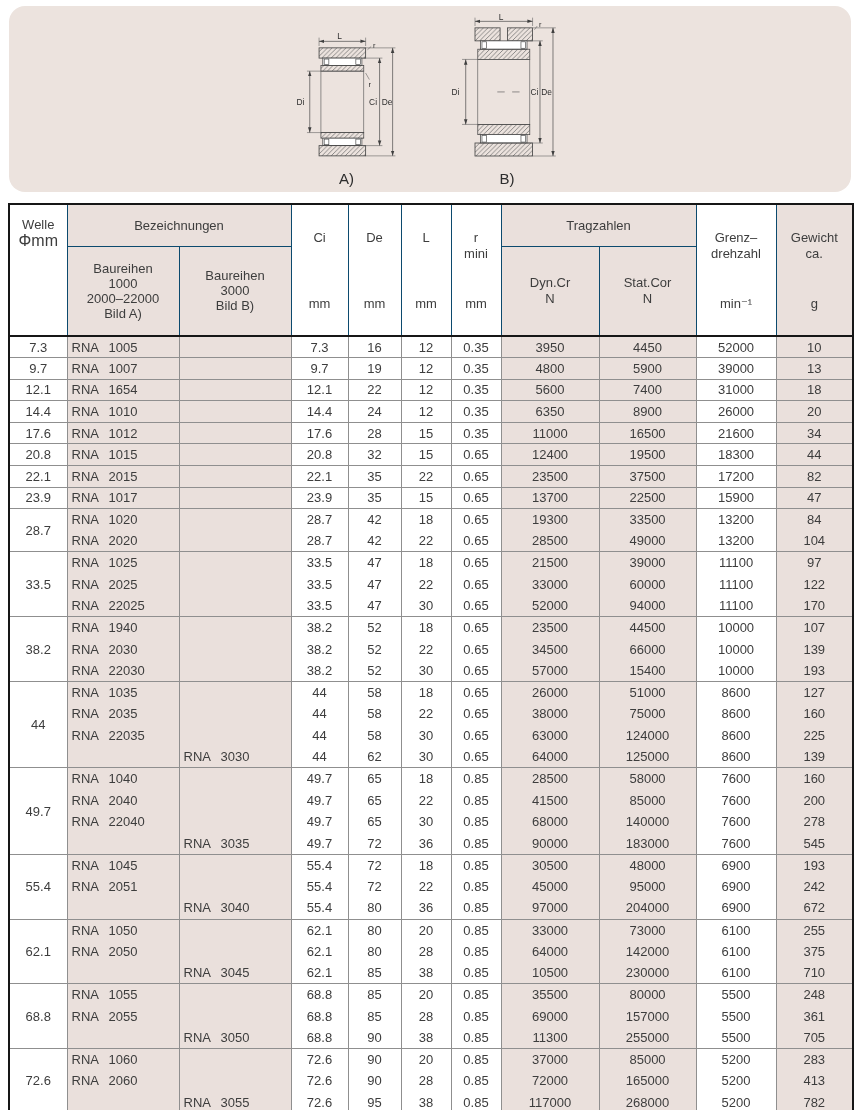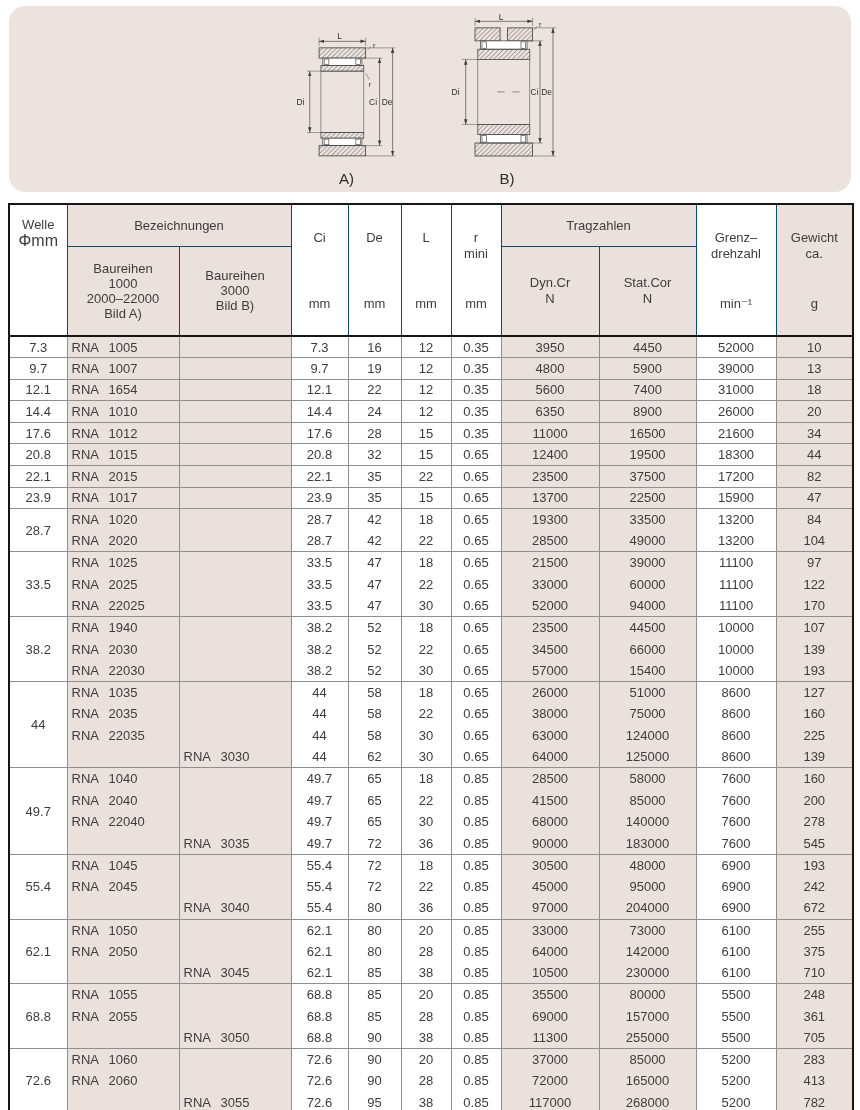--- a/index.html
+++ b/index.html
@@ -566,21 +566,21 @@
         <td>55.4</td>
         <td>72</td>
         <td>18</td>
         <td>0.85</td>
         <td class="pinkc">30500</td>
         <td class="pinkc">48000</td>
         <td>6900</td>
         <td class="pinkc">193</td>
       </tr>
       <tr>
-        <td class="c-desig pinkc"><span class="pfx">RNA</span><span class="num">2045</span></td>
+        <td class="c-desig pinkc"><span class="pfx">RNA</span><span class="num">2051</span></td>
         <td class="c-desig pinkc"></td>
         <td>55.4</td>
         <td>72</td>
         <td>22</td>
         <td>0.85</td>
         <td class="pinkc">45000</td>
         <td class="pinkc">95000</td>
         <td>6900</td>
         <td class="pinkc">242</td>
       </tr>

